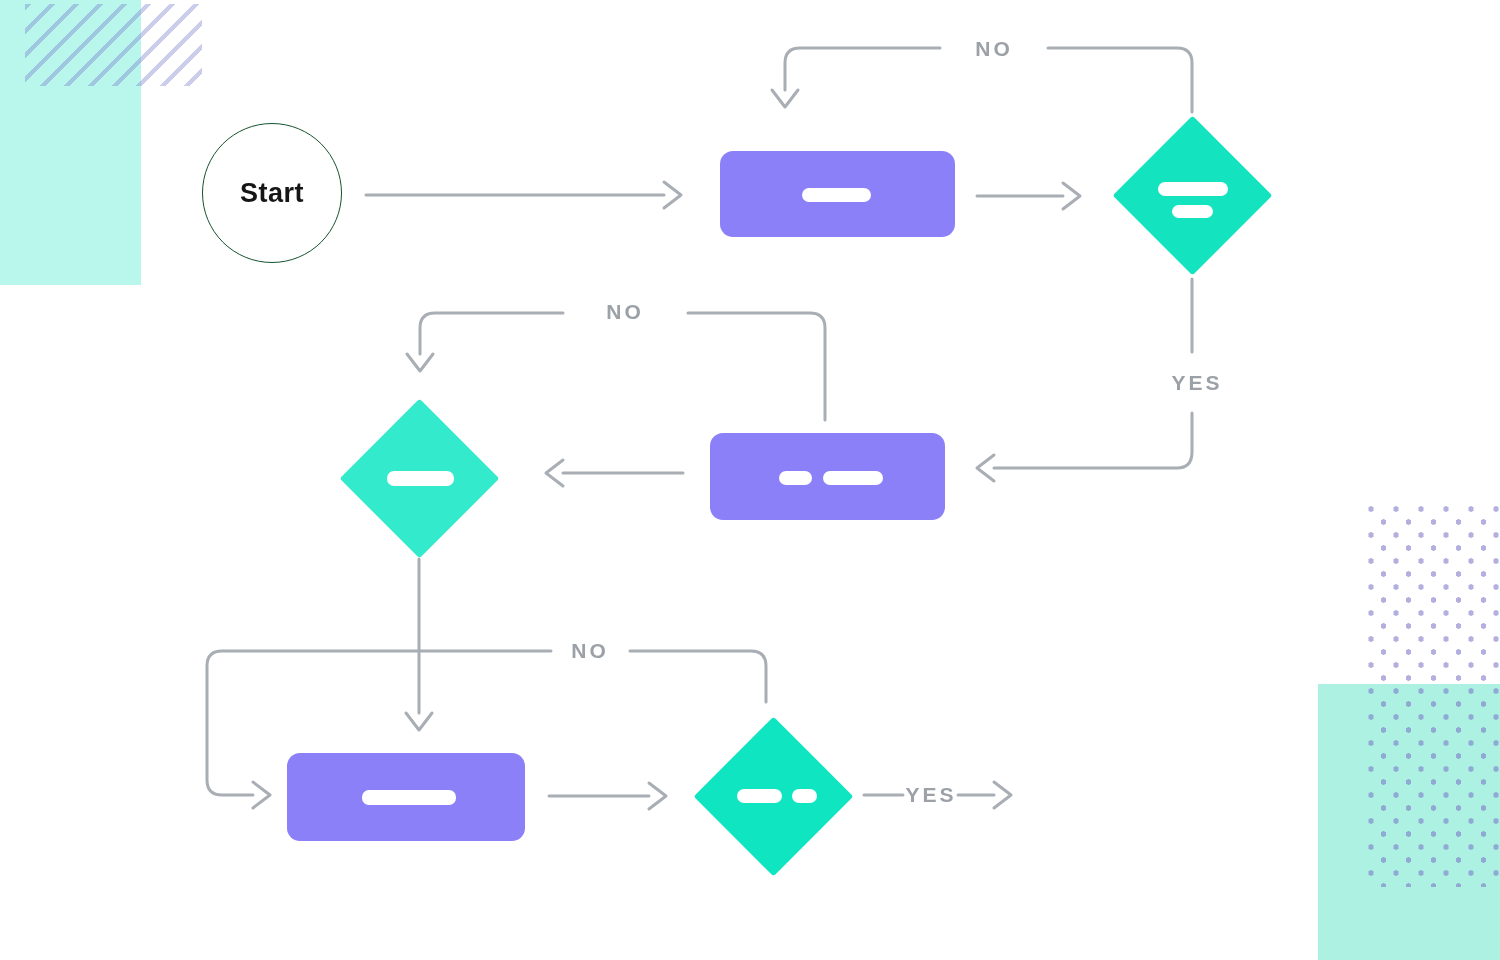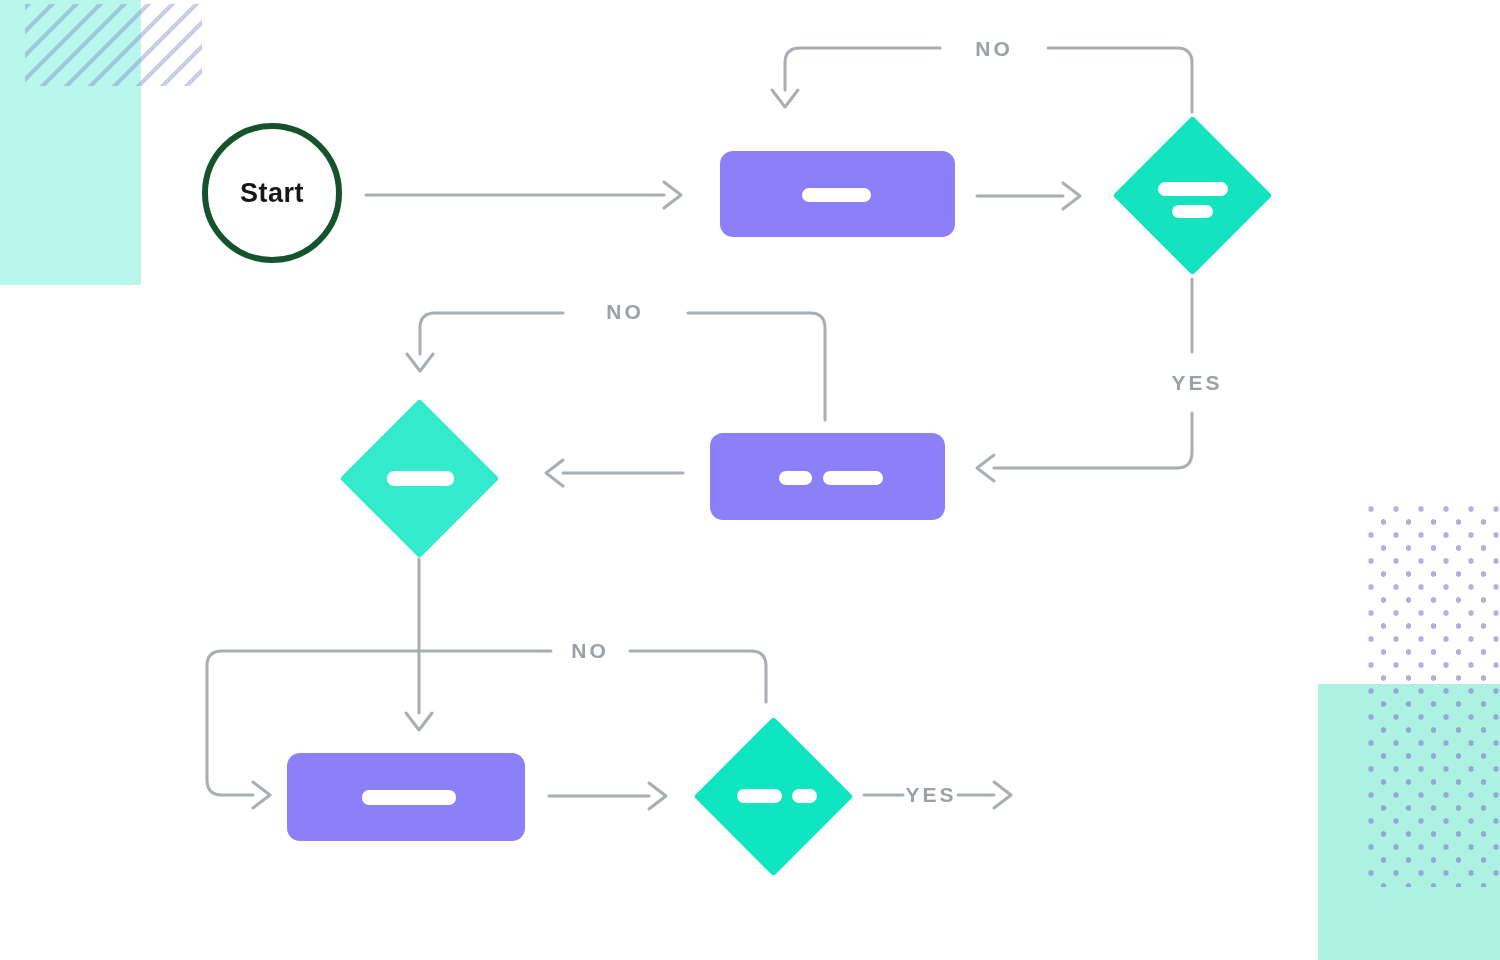--- a/index.html
+++ b/index.html
@@ -68,21 +68,21 @@
     font-size: 21px;
     font-weight: 600;
     letter-spacing: 3px;
     white-space: nowrap;
   }
 
   
   .terminator {
     position: absolute;
     width: 140px; height: 140px;
-    border: 6px solid #14532d;
+    border: 1px solid #14532d;
     border-radius: 50%;
     box-sizing: border-box;
     background: #ffffff;
     display: flex; align-items: center; justify-content: center;
     color: #161616;
     font-size: 27px;
     font-weight: 600;
     letter-spacing: 0.5px;
   }
   #node-start { left: 202px; top: 123px; }

